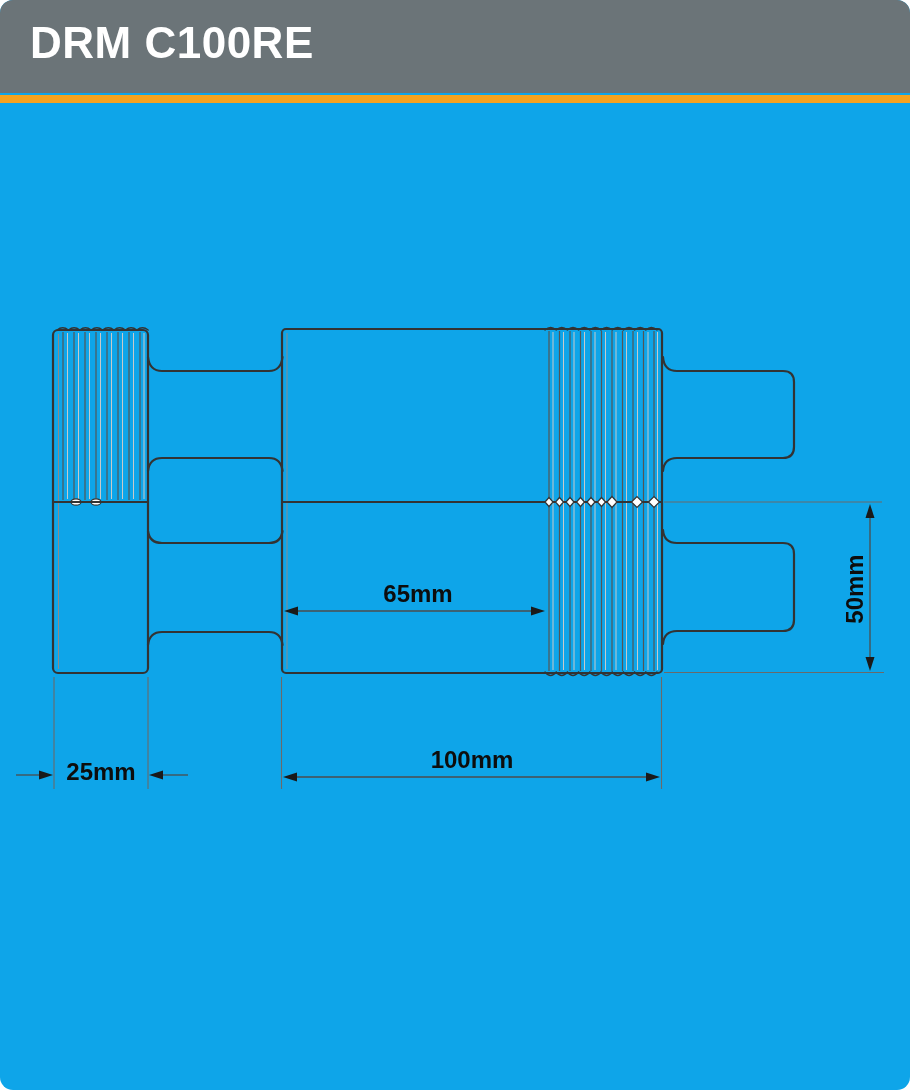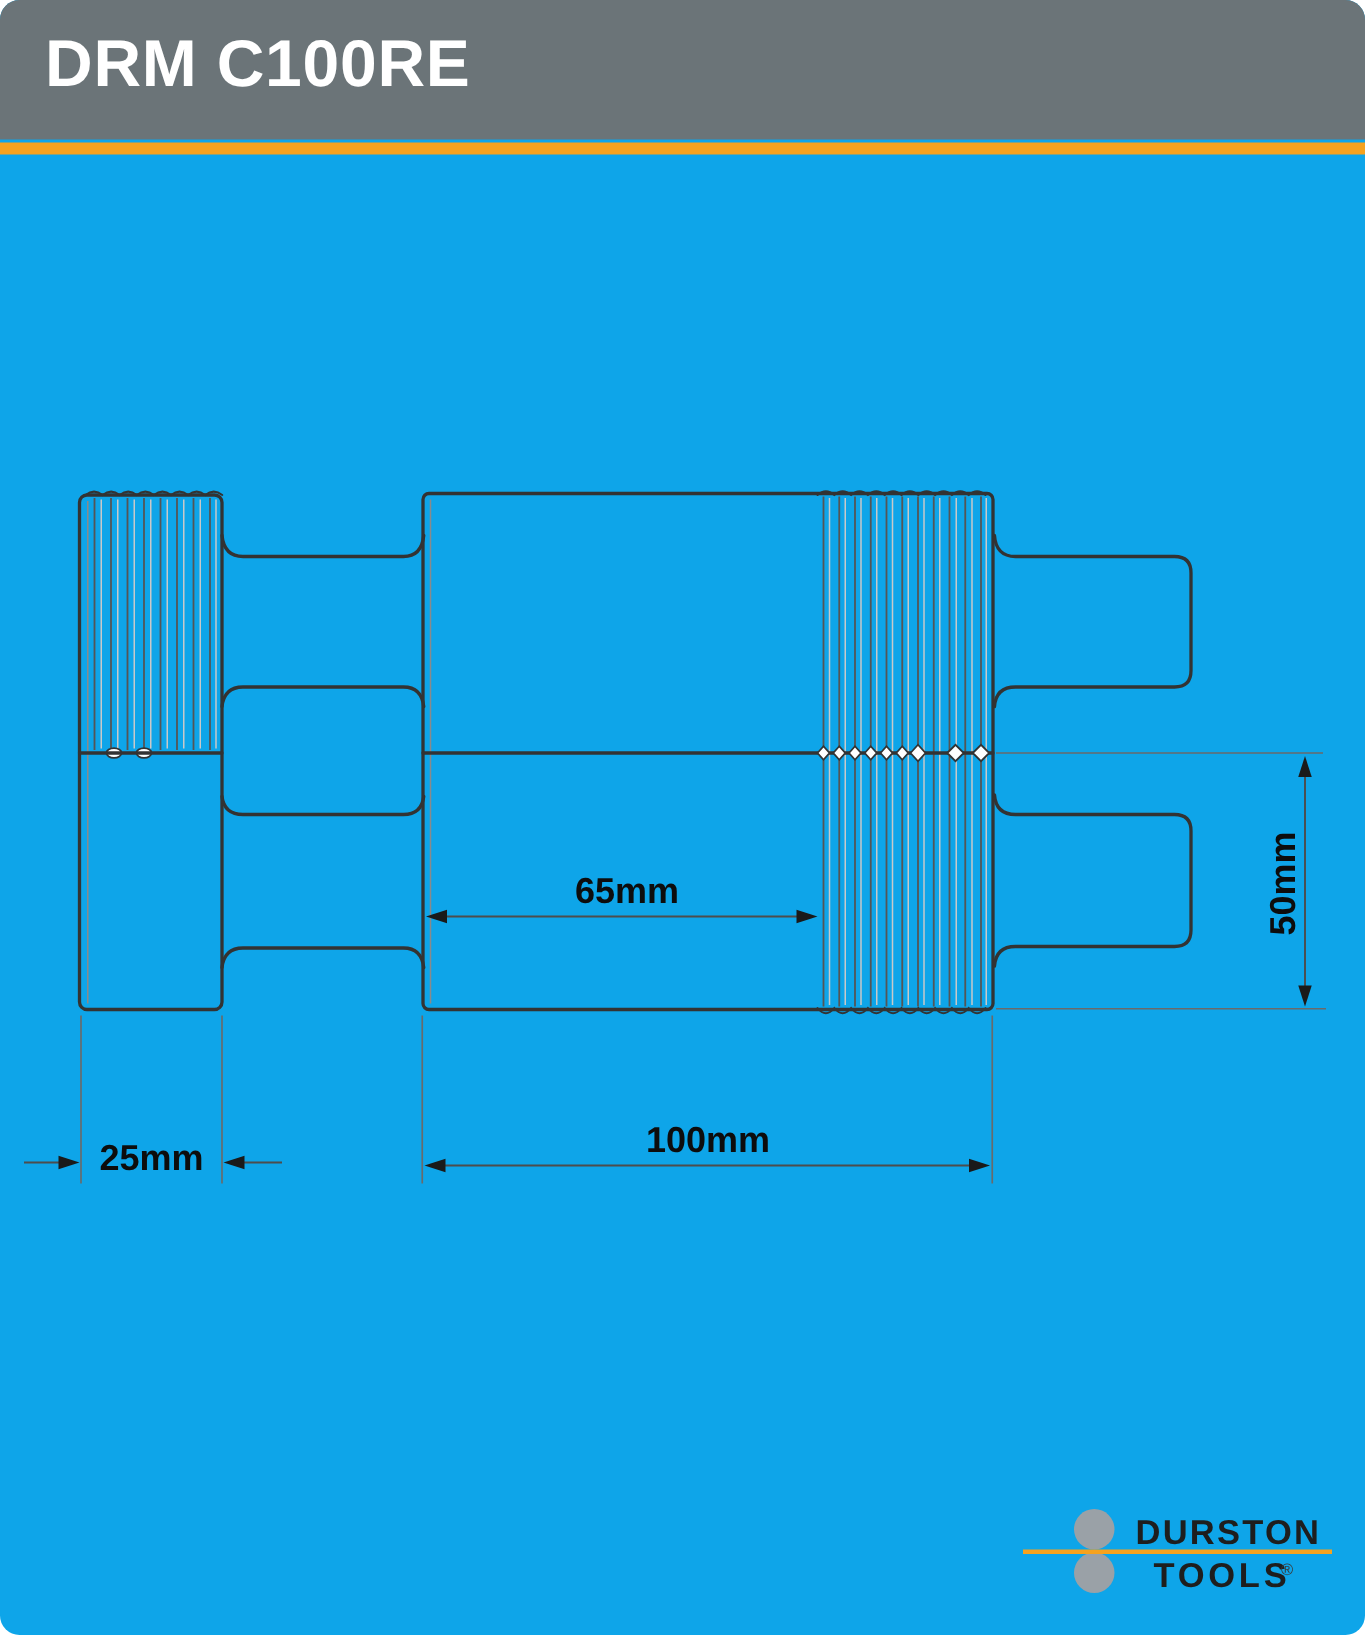--- a/index.html
+++ b/index.html
@@ -161,22 +161,14 @@
     <g>
       <line class="extline" x1="281.5" y1="677" x2="281.5" y2="789"></line>
       <line class="extline" x1="661.5" y1="677" x2="661.5" y2="789"></line>
       <line class="dimline" x1="295" y1="777" x2="648" y2="777"></line>
       <polygon class="arrow" points="283,777 297,772.5 297,781.5"></polygon>
       <polygon class="arrow" points="660,777 646,772.5 646,781.5"></polygon>
       <text class="dim-label" x="472" y="768" text-anchor="middle">100mm</text>
     </g>
   </svg>
 
-  <div class="logo">
-    <div class="circle c-top"></div>
-    <div class="circle c-bottom"></div>
-    <div class="bar"></div>
-    <div class="word1">DURSTON</div>
-    <div class="word2">TOOLS</div>
-    <div class="reg">®</div>
-  </div>
 
 </div>
 
 </body></html>

